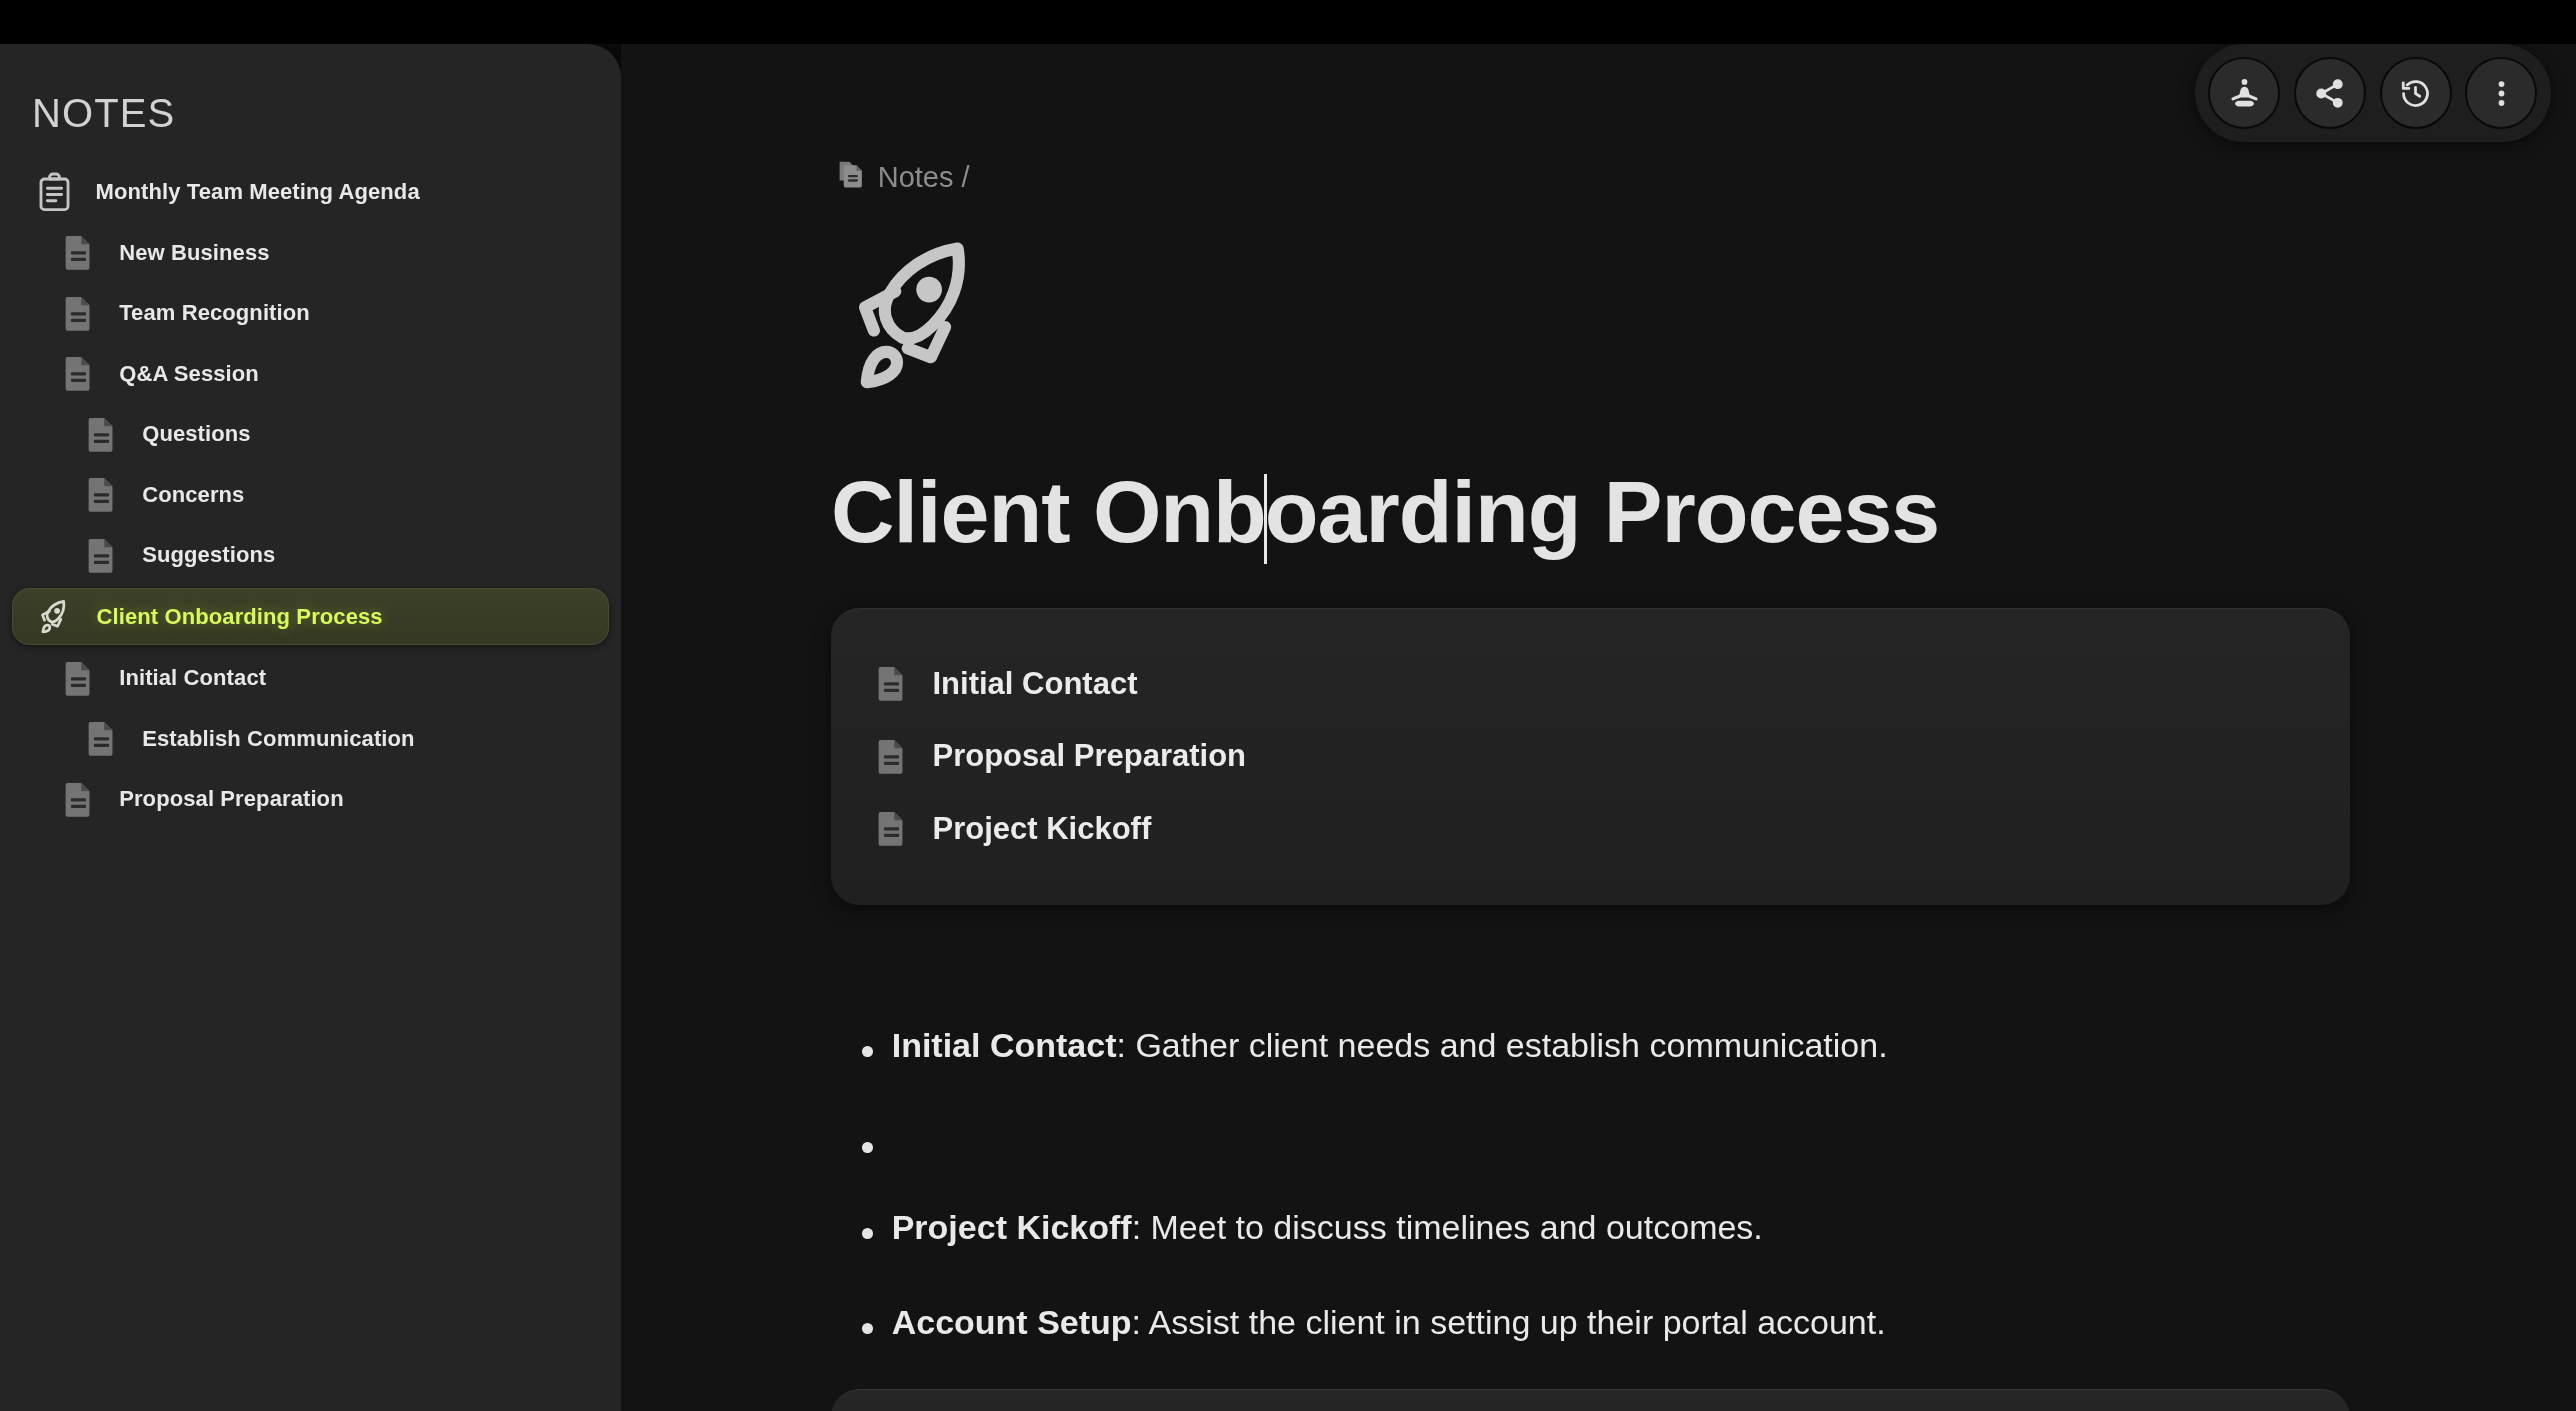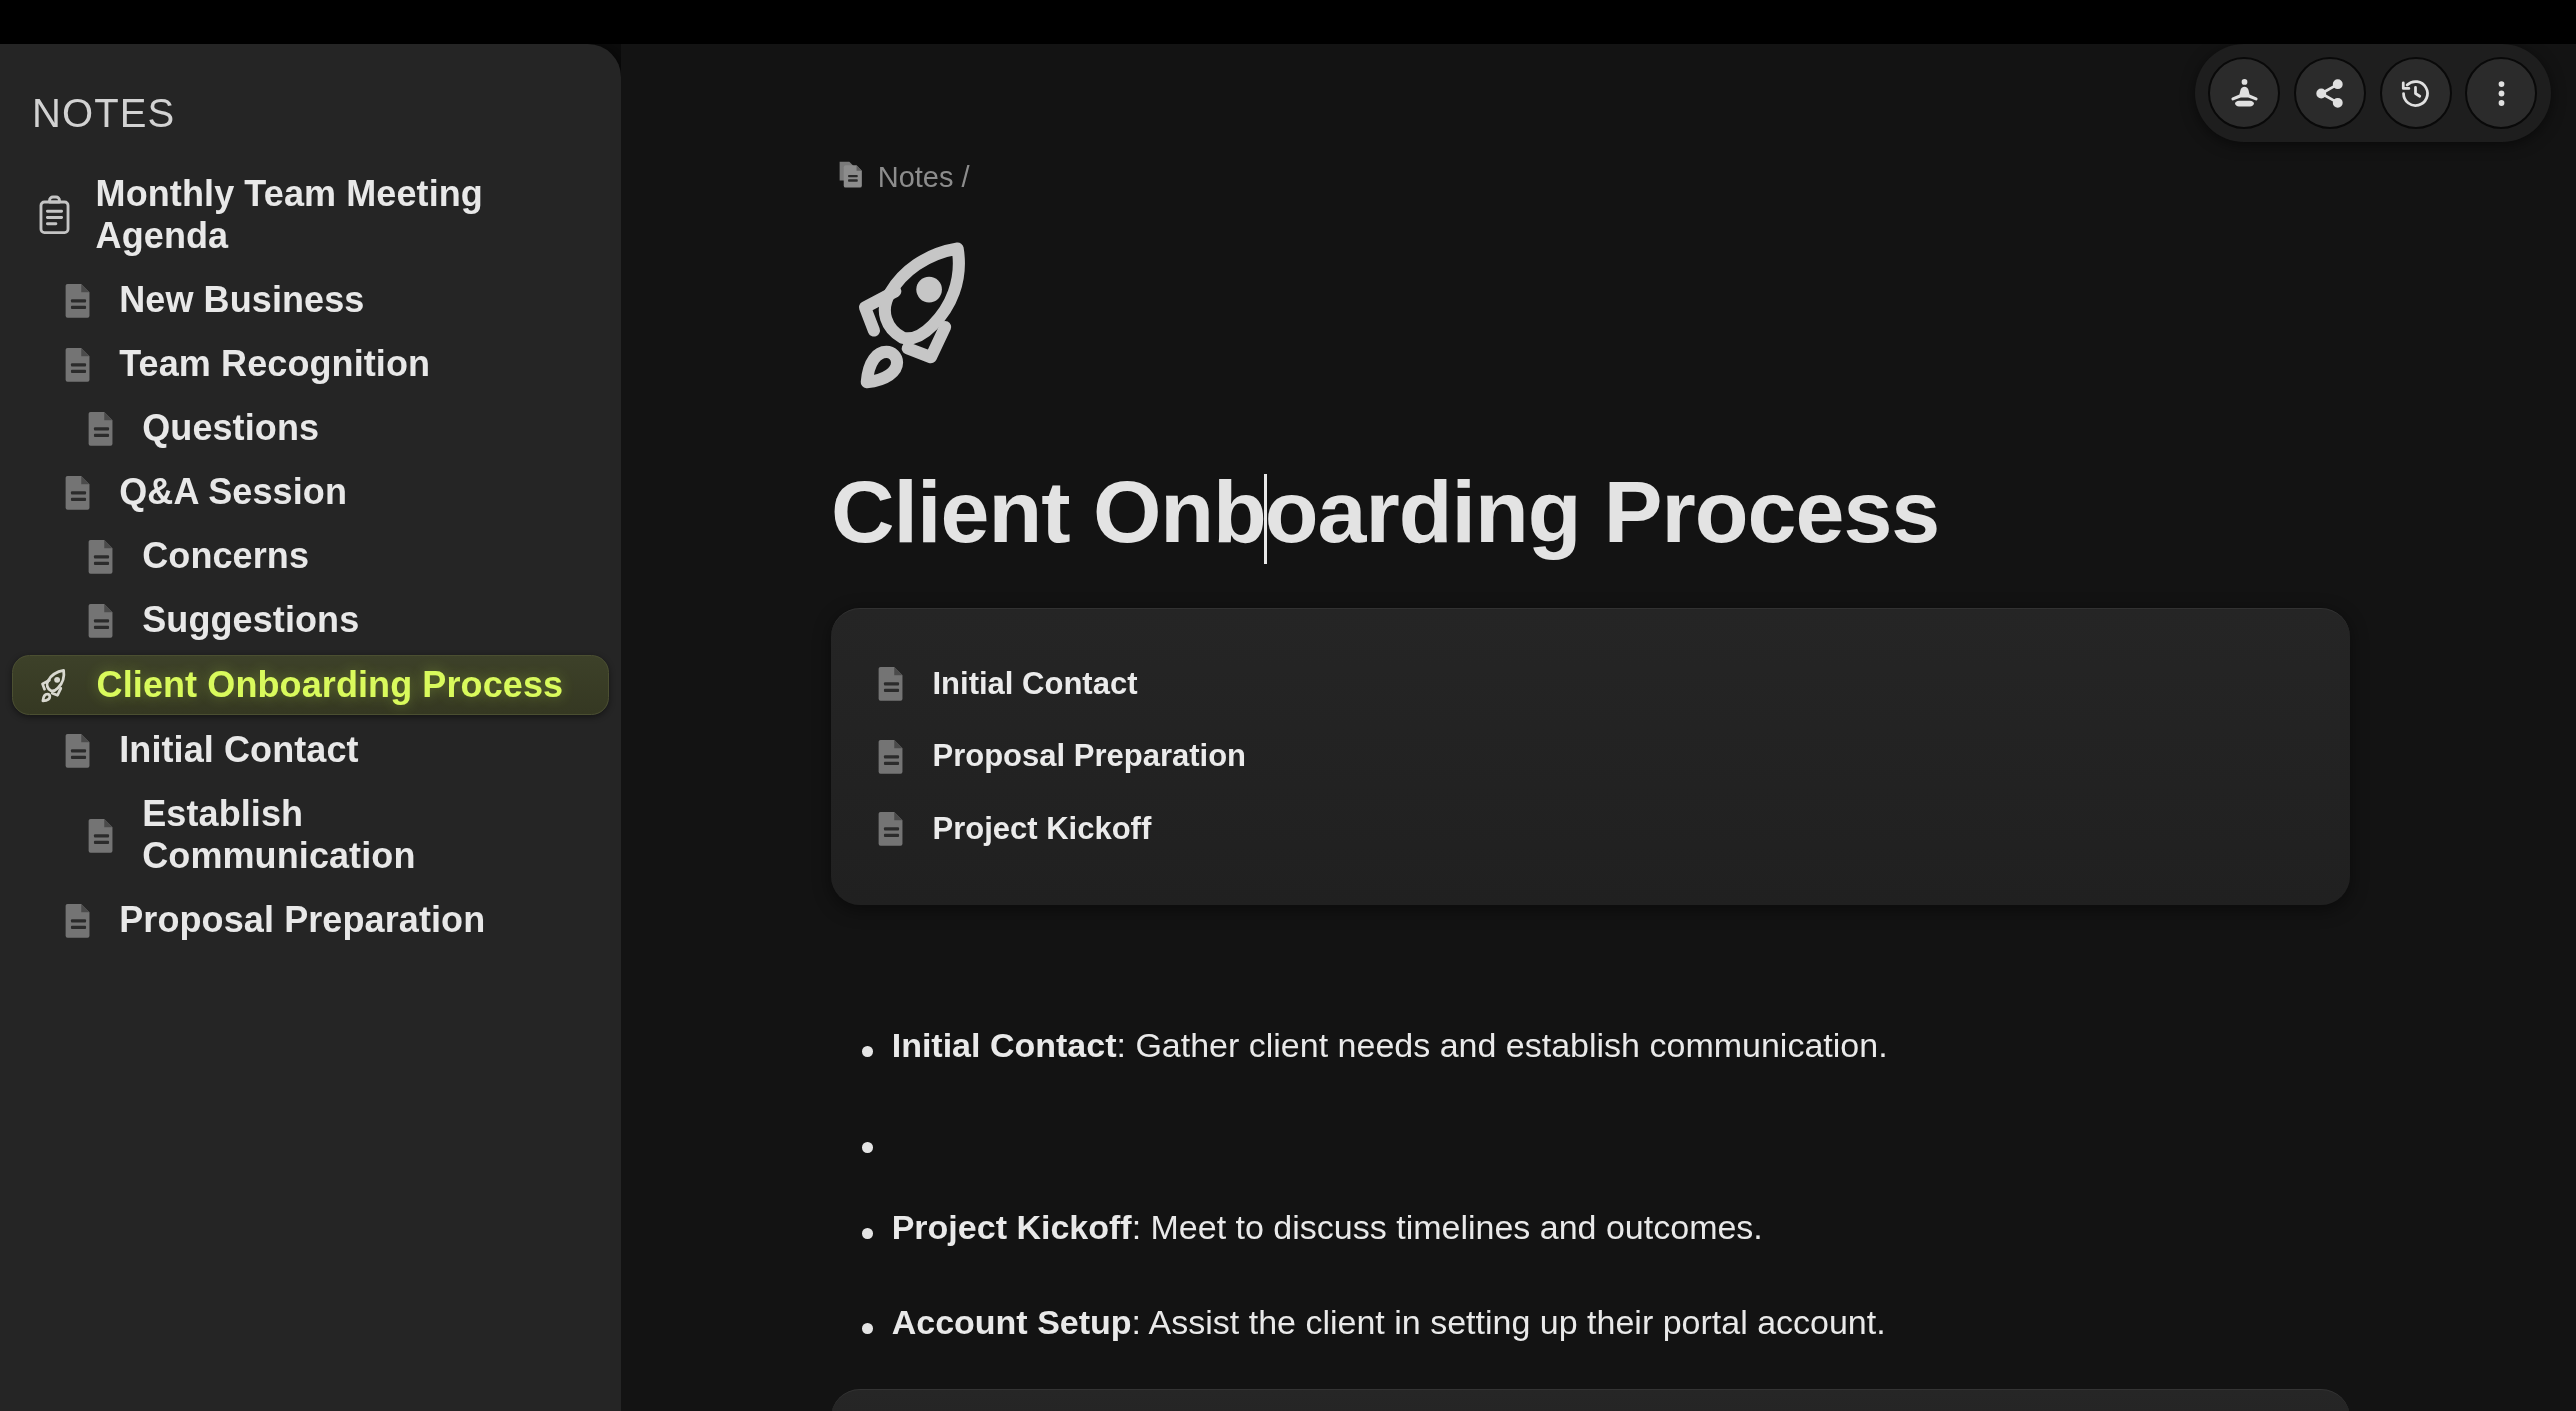--- a/index.html
+++ b/index.html
@@ -59,21 +59,21 @@
     align-items: center;
     gap: 21.5px;
     min-height: 54px;
     padding: 7.8px 25px 7.8px 0;
     cursor: pointer;
     border-radius: 17.6px;
     margin: 5.9px 11.7px;
   }
   .nav-item .label {
     color: #e8e8e8;
-    font-size: 36px;
+    font-size: 22px;
     font-weight: 700;
     line-height: 1.18;
     letter-spacing: 0.1px;
   }
   .nav-item.depth-0 { padding-left: 23.4px; }
   .nav-item.depth-1 { padding-left: 47px; }
   .nav-item.depth-2 { padding-left: 70px; }
 
   .nav-item.selected {
     background: linear-gradient(180deg, #3d4129 0%, #353822 100%);
@@ -265,41 +265,41 @@
             <span class="nav-icon">
               <svg width="33" height="37" viewBox="0 0 24 27" fill="none">
       <path d="M4 1.4h10l6 6v17.2a1.4 1.4 0 0 1-1.4 1.4H4a1.4 1.4 0 0 1-1.4-1.4V2.8A1.4 1.4 0 0 1 4 1.4z" fill="#747474"></path>
       <path d="M14 1.4v6h6z" fill="#4b4b4b"></path>
       <rect x="6.5" y="12.6" width="11" height="2.3" rx=".7" fill="#2b2b2b"></rect>
       <rect x="6.5" y="17.4" width="11" height="2.3" rx=".7" fill="#2b2b2b"></rect>
     </svg>
             </span>
             <span class="label">Team Recognition</span>
           </div>
+          <div class="nav-item depth-1">
+            <span class="nav-icon">
+              <svg width="33" height="37" viewBox="0 0 24 27" fill="none">
+      <path d="M4 1.4h10l6 6v17.2a1.4 1.4 0 0 1-1.4 1.4H4a1.4 1.4 0 0 1-1.4-1.4V2.8A1.4 1.4 0 0 1 4 1.4z" fill="#747474"></path>
+      <path d="M14 1.4v6h6z" fill="#4b4b4b"></path>
+      <rect x="6.5" y="12.6" width="11" height="2.3" rx=".7" fill="#2b2b2b"></rect>
+      <rect x="6.5" y="17.4" width="11" height="2.3" rx=".7" fill="#2b2b2b"></rect>
+    </svg>
+            </span>
+            <span class="label">Q&amp;A Session</span>
+          </div>
           <div class="nav-item depth-2">
             <span class="nav-icon">
               <svg width="33" height="37" viewBox="0 0 24 27" fill="none">
       <path d="M4 1.4h10l6 6v17.2a1.4 1.4 0 0 1-1.4 1.4H4a1.4 1.4 0 0 1-1.4-1.4V2.8A1.4 1.4 0 0 1 4 1.4z" fill="#747474"></path>
       <path d="M14 1.4v6h6z" fill="#4b4b4b"></path>
       <rect x="6.5" y="12.6" width="11" height="2.3" rx=".7" fill="#2b2b2b"></rect>
       <rect x="6.5" y="17.4" width="11" height="2.3" rx=".7" fill="#2b2b2b"></rect>
     </svg>
             </span>
             <span class="label">Questions</span>
-          </div>
-          <div class="nav-item depth-1">
-            <span class="nav-icon">
-              <svg width="33" height="37" viewBox="0 0 24 27" fill="none">
-      <path d="M4 1.4h10l6 6v17.2a1.4 1.4 0 0 1-1.4 1.4H4a1.4 1.4 0 0 1-1.4-1.4V2.8A1.4 1.4 0 0 1 4 1.4z" fill="#747474"></path>
-      <path d="M14 1.4v6h6z" fill="#4b4b4b"></path>
-      <rect x="6.5" y="12.6" width="11" height="2.3" rx=".7" fill="#2b2b2b"></rect>
-      <rect x="6.5" y="17.4" width="11" height="2.3" rx=".7" fill="#2b2b2b"></rect>
-    </svg>
-            </span>
-            <span class="label">Q&amp;A Session</span>
           </div>
           <div class="nav-item depth-2">
             <span class="nav-icon">
               <svg width="33" height="37" viewBox="0 0 24 27" fill="none">
       <path d="M4 1.4h10l6 6v17.2a1.4 1.4 0 0 1-1.4 1.4H4a1.4 1.4 0 0 1-1.4-1.4V2.8A1.4 1.4 0 0 1 4 1.4z" fill="#747474"></path>
       <path d="M14 1.4v6h6z" fill="#4b4b4b"></path>
       <rect x="6.5" y="12.6" width="11" height="2.3" rx=".7" fill="#2b2b2b"></rect>
       <rect x="6.5" y="17.4" width="11" height="2.3" rx=".7" fill="#2b2b2b"></rect>
     </svg>
             </span>

